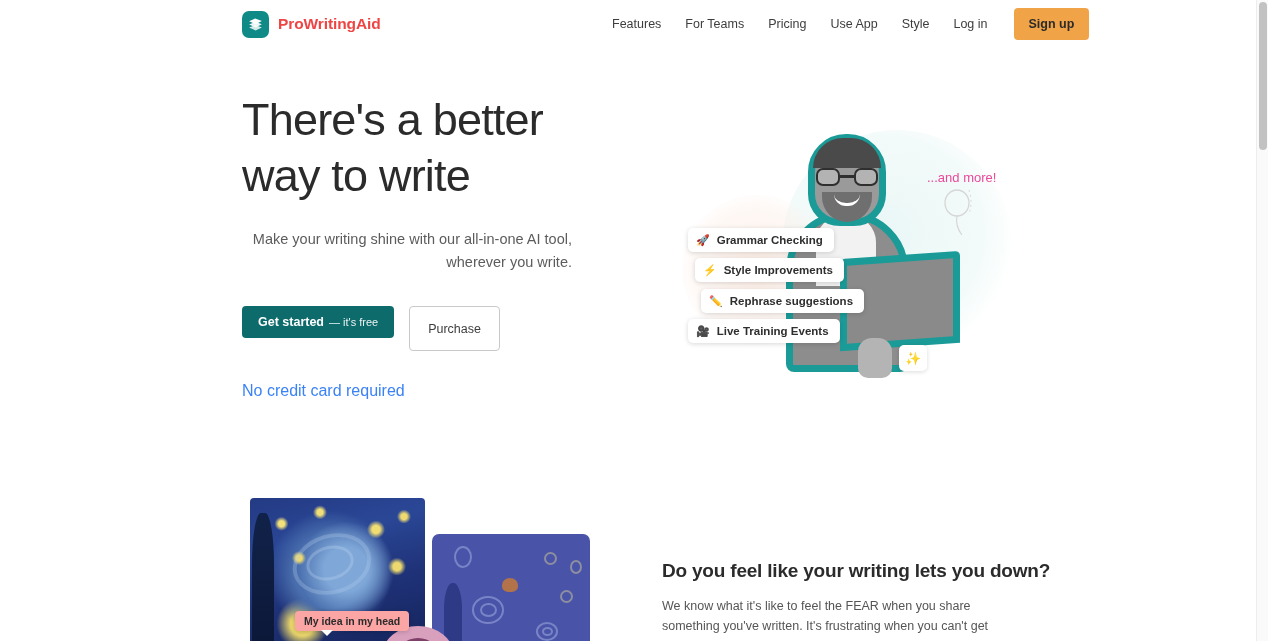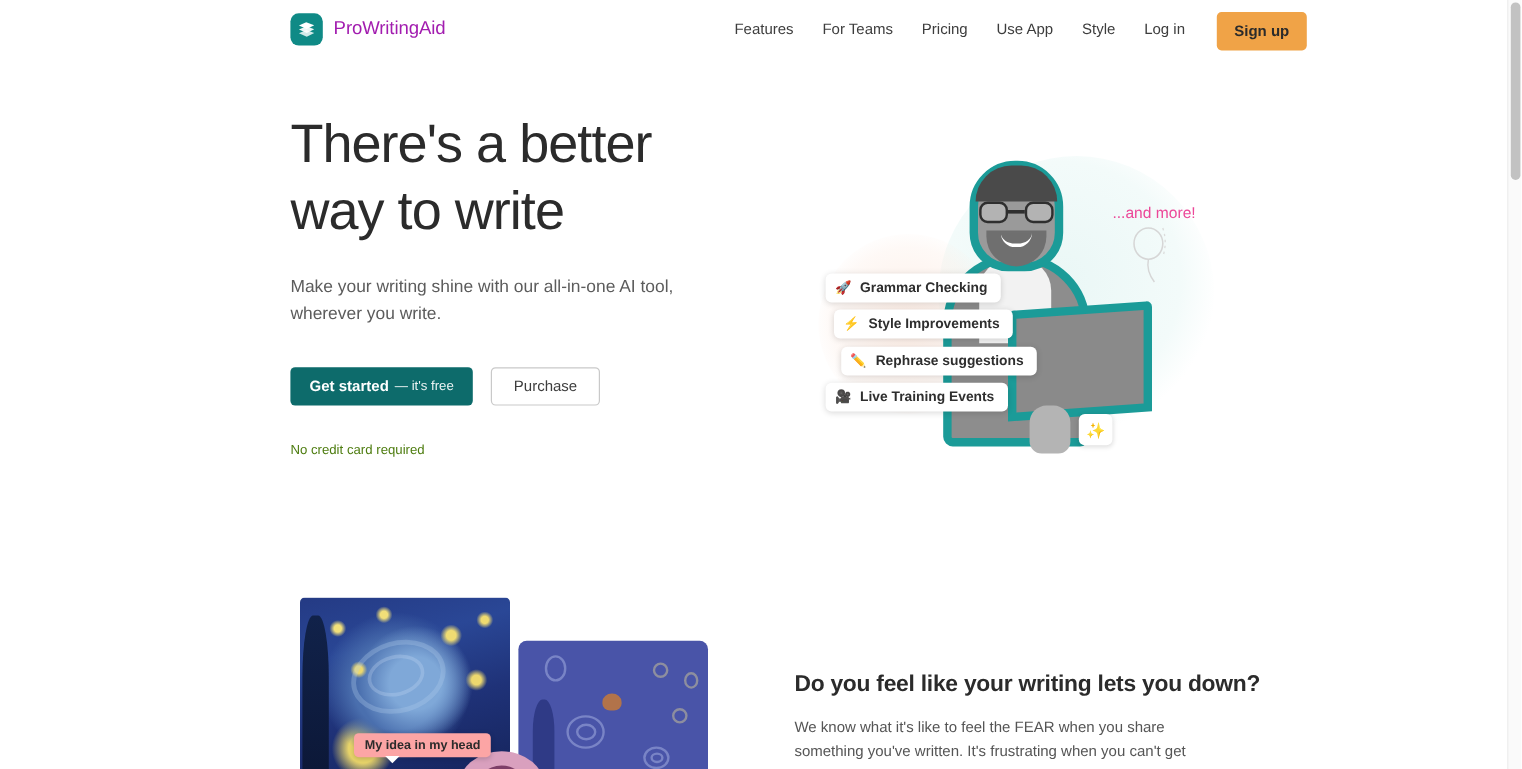--- a/index.html
+++ b/index.html
@@ -52,31 +52,31 @@
     background: #0f8a86;
     display: flex;
     align-items: center;
     justify-content: center;
     flex: 0 0 auto;
   }
   .logo-mark svg { display: block; }
 
   .brand-name {
     font-size: 15.5px;
-    font-weight: normal;
-    color: #a21caf;
+    font-weight: bold;
+    color: #ef4444;
     letter-spacing: -0.1px;
     white-space: nowrap;
   }
 
   .nav {
     position: absolute;
     left: 600px;
     display: flex;
-    align-items: flex-end;
+    align-items: center;
     gap: 0;
   }
 
   .nav-item {
     font-size: 12.5px;
     color: #3d3d3d;
     padding: 0 12px;
     white-space: nowrap;
     cursor: pointer;
     line-height: 36px;
@@ -114,20 +114,21 @@
     letter-spacing: -0.8px;
     max-width: 340px;
   }
 
   .hero-sub {
     margin-top: 24px;
     font-size: 14.5px;
     line-height: 23px;
     color: #5c5c5c;
     max-width: 330px;
+    text-align: right;
   }
 
   .hero-buttons {
     margin-top: 32px;
     display: flex;
     align-items: flex-start;
     gap: 15px;
   }
 
   .btn-primary {
@@ -150,32 +151,32 @@
     font-weight: normal;
     font-size: 11px;
     opacity: 0.92;
   }
 
   .btn-secondary {
     background: #ffffff;
     color: #3d3d3d;
     border: 1px solid #c9c9c9;
     border-radius: 4px;
-    height: 32px;
+    height: 45px;
     padding: 0 18px;
     font-size: 12.5px;
     cursor: pointer;
     white-space: nowrap;
     font-family: "Liberation Sans", sans-serif;
   }
 
   .no-card {
     margin-top: 31px;
-    font-size: 11px;
-    color: #4d7c0f;
+    font-size: 16px;
+    color: #3b82f6;
   }
 
   
   .hero-art {
     position: absolute;
     top: 100px;
     left: 662px;
     width: 400px;
     height: 290px;
   }

